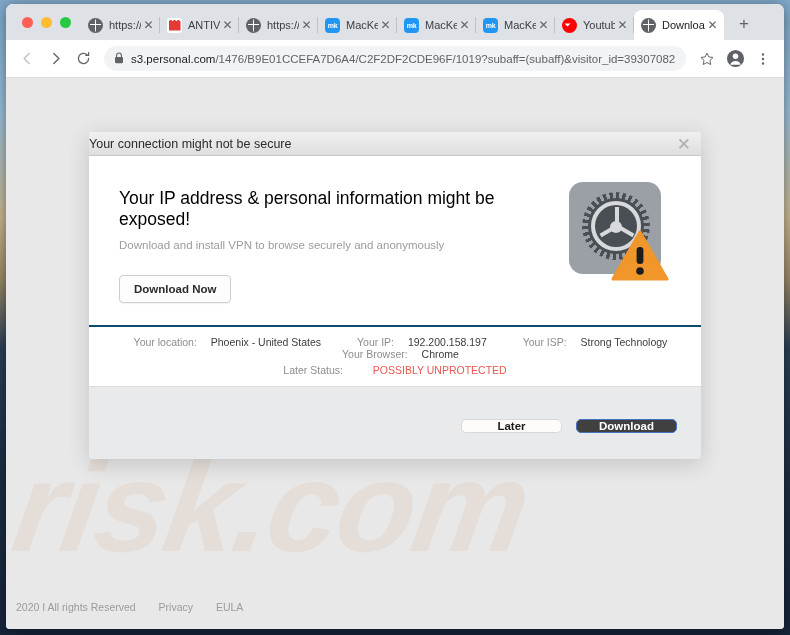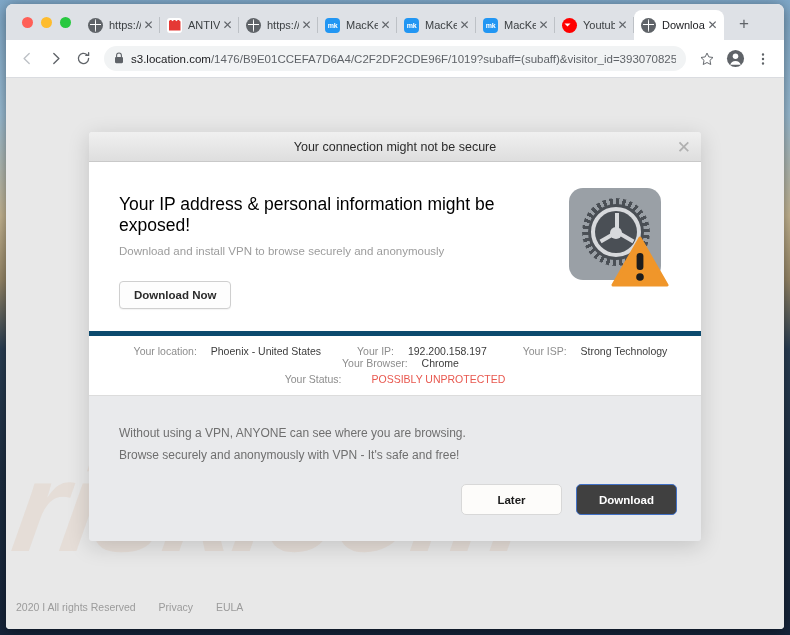--- a/index.html
+++ b/index.html
@@ -179,24 +179,24 @@
   #modal {
     position: absolute;
     left: 83px; top: 54px;
     width: 612px;
     background: #e9eaec;
     border-radius: 3px;
     box-shadow: 0 5px 22px rgba(0,0,0,.16);
     overflow: hidden;
   }
   #modal-header {
-    height: 30px;
+    height: 24px;
     background: linear-gradient(180deg,#f0f0f0 0%,#dedede 100%);
     border-bottom: 1px solid #c9c9c9;
-    display: flex; align-items: center; justify-content: center;
+    display: flex; align-items: center; 
     position: relative;
   }
   #modal-title {
     font-size: 12.5px;
     color: #2b2b2b;
   }
   #modal-close {
     position: absolute;
     right: 10px; top: 50%;
     transform: translateY(-50%);
@@ -279,21 +279,21 @@
     width: 12px; height: 12px; border-radius: 50%;
     background: #d7d9dc;
   }
   #warning-triangle {
     position: absolute;
     right: 0; bottom: 0;
     width: 58px; height: 52px;
   }
   #info-bar {
     background: #fff;
-    border-top: 5px solid #0c4a6e;
+    border-top: 2px solid #0c4a6e;
     border-bottom: 1px solid #dcdcdc;
     padding: 9px 0 10px;
     text-align: center;
     font-size: 10.5px;
     color: #8d8d8d;
   }
   #info-bar .row1 span { margin: 0 11px; }
   #info-bar .row2 { margin-top: 4px; }
   #info-bar b { color: #3c3c3c; font-weight: normal; }
   #info-bar .status-value { color: #e8584f; margin-left: 27px; }
@@ -305,25 +305,25 @@
     line-height: 1.85;
     position: relative;
   }
   #modal-footer {
     padding: 0 24px 26px;
     display: flex;
     justify-content: flex-end;
     gap: 14px;
   }
   .modal-btn {
-    width: 101px; height: 31px;
+    width: 101px; height: 14px;
     border-radius: 5px;
     font-size: 11.5px;
     font-weight: bold;
-    display: flex; align-items: center; justify-content: center;
+    display: flex; align-items: center; justify-content: center; margin-top: 32px;
   }
   #later-button {
     background: #fdfcfa;
     border: 1px solid #d8d8d8;
     color: #1c1c1c;
   }
   #download-button {
     background: #404040;
     border: 1px solid #4170c5;
     color: #fff;
@@ -422,21 +422,21 @@
       </svg>
     </div>
 
     <div id="omnibox">
       <span id="lock-icon">
         <svg width="10" height="12" viewBox="0 0 10 12">
           <path d="M2.6 5V3.4a2.4 2.4 0 0 1 4.8 0V5" fill="none" stroke="#5f6368" stroke-width="1.1"></path>
           <rect x="1" y="5" width="8" height="6.2" rx="1.1" fill="#5f6368"></rect>
         </svg>
       </span>
-      <span id="omnibox-url"><b>s3.location.com</b><span>/1476/B9E01CCEFA7D6A4/C2F2DF2CDE96F/1019?subaff=(subaff)&amp;visitor_id=39307082565…</span></span>
+      <span id="omnibox-url"><b>s3.personal.com</b><span>/1476/B9E01CCEFA7D6A4/C2F2DF2CDE96F/1019?subaff=(subaff)&amp;visitor_id=39307082565…</span></span>
     </div>
 
     <div class="nav-btn">
       <svg width="16" height="16" viewBox="0 0 20 20">
           <path d="M10 2.6 L12.3 7.4 L17.5 8.1 L13.7 11.7 L14.7 16.9 L10 14.4 L5.3 16.9 L6.3 11.7 L2.5 8.1 L7.7 7.4 Z" fill="none" stroke="#5f6368" stroke-width="1.2" stroke-linejoin="round"></path>
         </svg>
     </div>
     <div class="nav-btn">
       <svg width="19" height="19" viewBox="0 0 20 20">
         <circle cx="10" cy="10" r="9" fill="#5f6368"></circle>
@@ -490,29 +490,25 @@
       </div>
 
       <div id="info-bar">
         <div class="row1">
           <span><span>Your location:</span> <b>Phoenix - United States</b></span>
           <span><span>Your IP:</span> <b>192.200.158.197</b></span>
           <span><span>Your ISP:</span> <b>Strong Technology</b></span>
           <span><span>Your Browser:</span> <b>Chrome</b></span>
         </div>
         <div class="row2">
-          <span>Your Status:</span>
+          <span>Later Status:</span>
           <span class="status-value">POSSIBLY UNPROTECTED</span>
         </div>
       </div>
 
-      <div id="modal-body">
-        <div>Without using a VPN, ANYONE can see where you are browsing.</div>
-        <div>Browse securely and anonymously with VPN - It's safe and free!</div>
-      </div>
 
       <div id="modal-footer">
         <div class="modal-btn" id="later-button">Later</div>
         <div class="modal-btn" id="download-button">Download</div>
       </div>
     </div>
 
     <div id="page-footer">
       <span>2020 I All rights Reserved</span>
       <span>Privacy</span>

